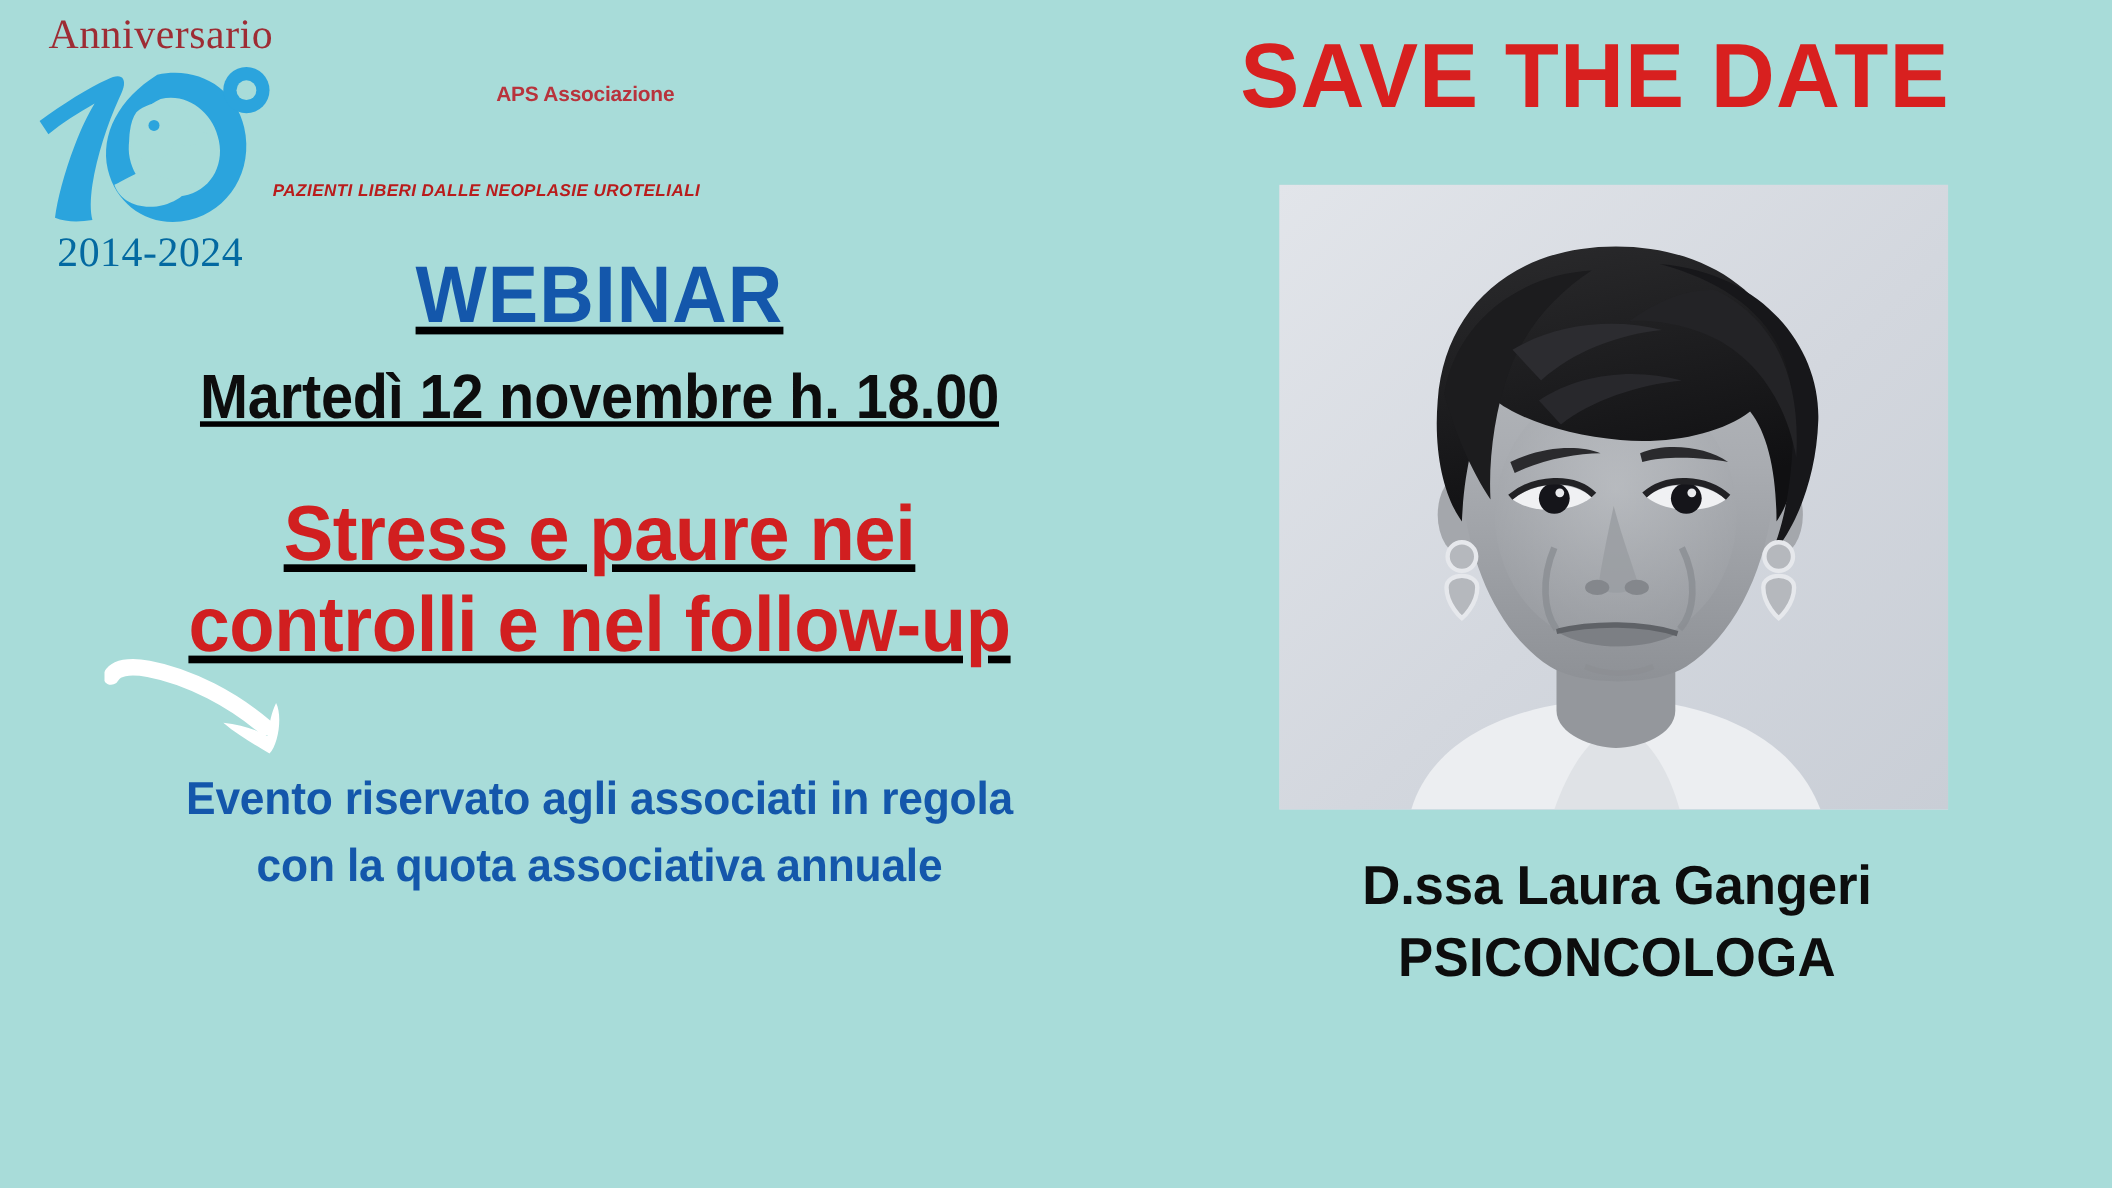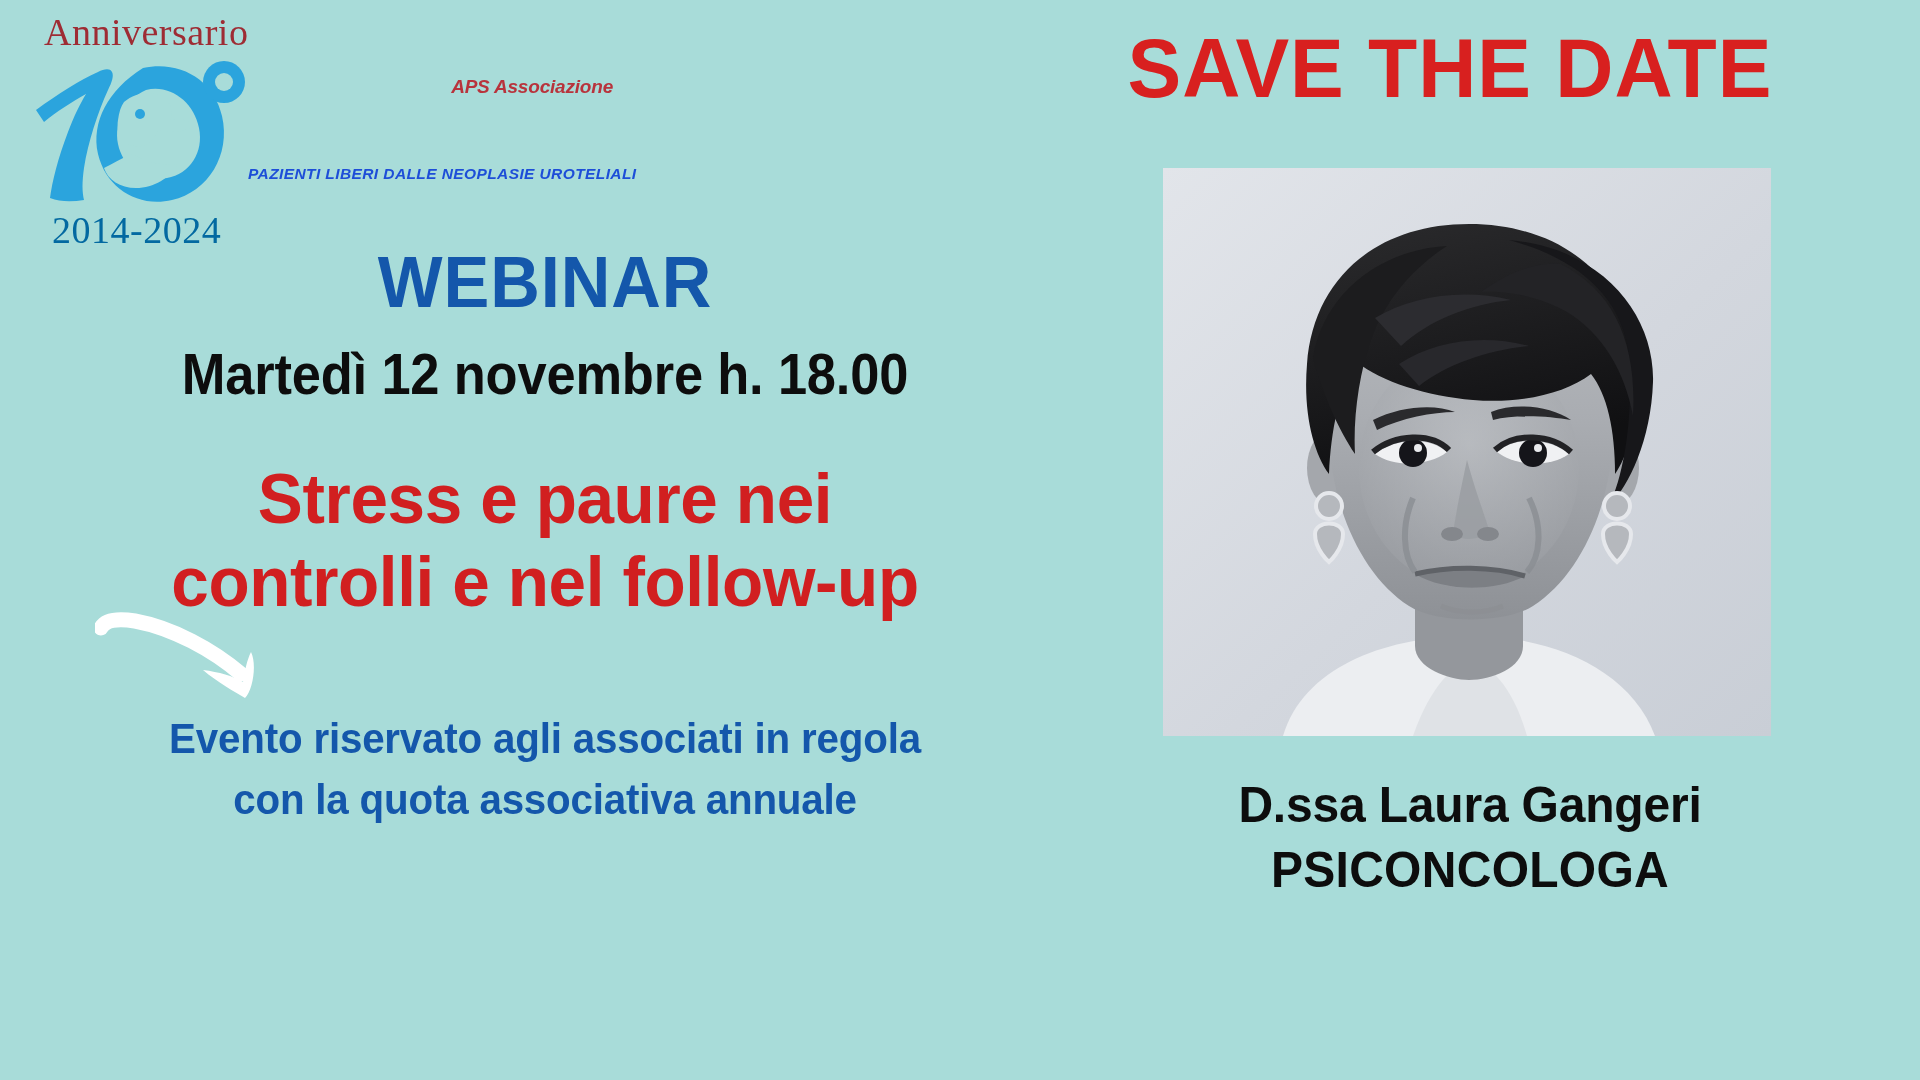--- a/index.html
+++ b/index.html
@@ -64,21 +64,20 @@
     top: 72px;
     width: 370px;
     height: 110px;
   }
   .brand-aps {
     position: absolute;
     right: 3px;
     top: 0px;
     font-size: 19px;
     font-weight: bold;
-    font-style: italic;
     color: #b8333c;
     white-space: nowrap;
     letter-spacing: -0.2px;
   }
   .brand-name {
     position: absolute;
     left: 0px;
     top: 17px;
     font-size: 69px;
     font-weight: bold;
@@ -87,32 +86,33 @@
     white-space: nowrap;
     line-height: 1;
   }
   .brand-tagline {
     position: absolute;
     left: 2px;
     top: 89px;
     font-size: 15.5px;
     font-weight: bold;
     font-style: italic;
-    color: #1d4ed8;
+    color: #b91c1c;
     letter-spacing: 0.4px;
     white-space: nowrap;
   }
 
   
   .left-col {
     position: absolute;
     left: 0px;
-    top: 244px;
+    top: 231px;
     width: 1090px;
     text-align: center;
+    text-decoration: underline;
   }
   .webinar-title {
     font-size: 73px;
     font-weight: bold;
     color: #1457ab;
     letter-spacing: 1px;
     line-height: 1.05;
     margin: 0;
     transform: scaleX(0.94);
   }

